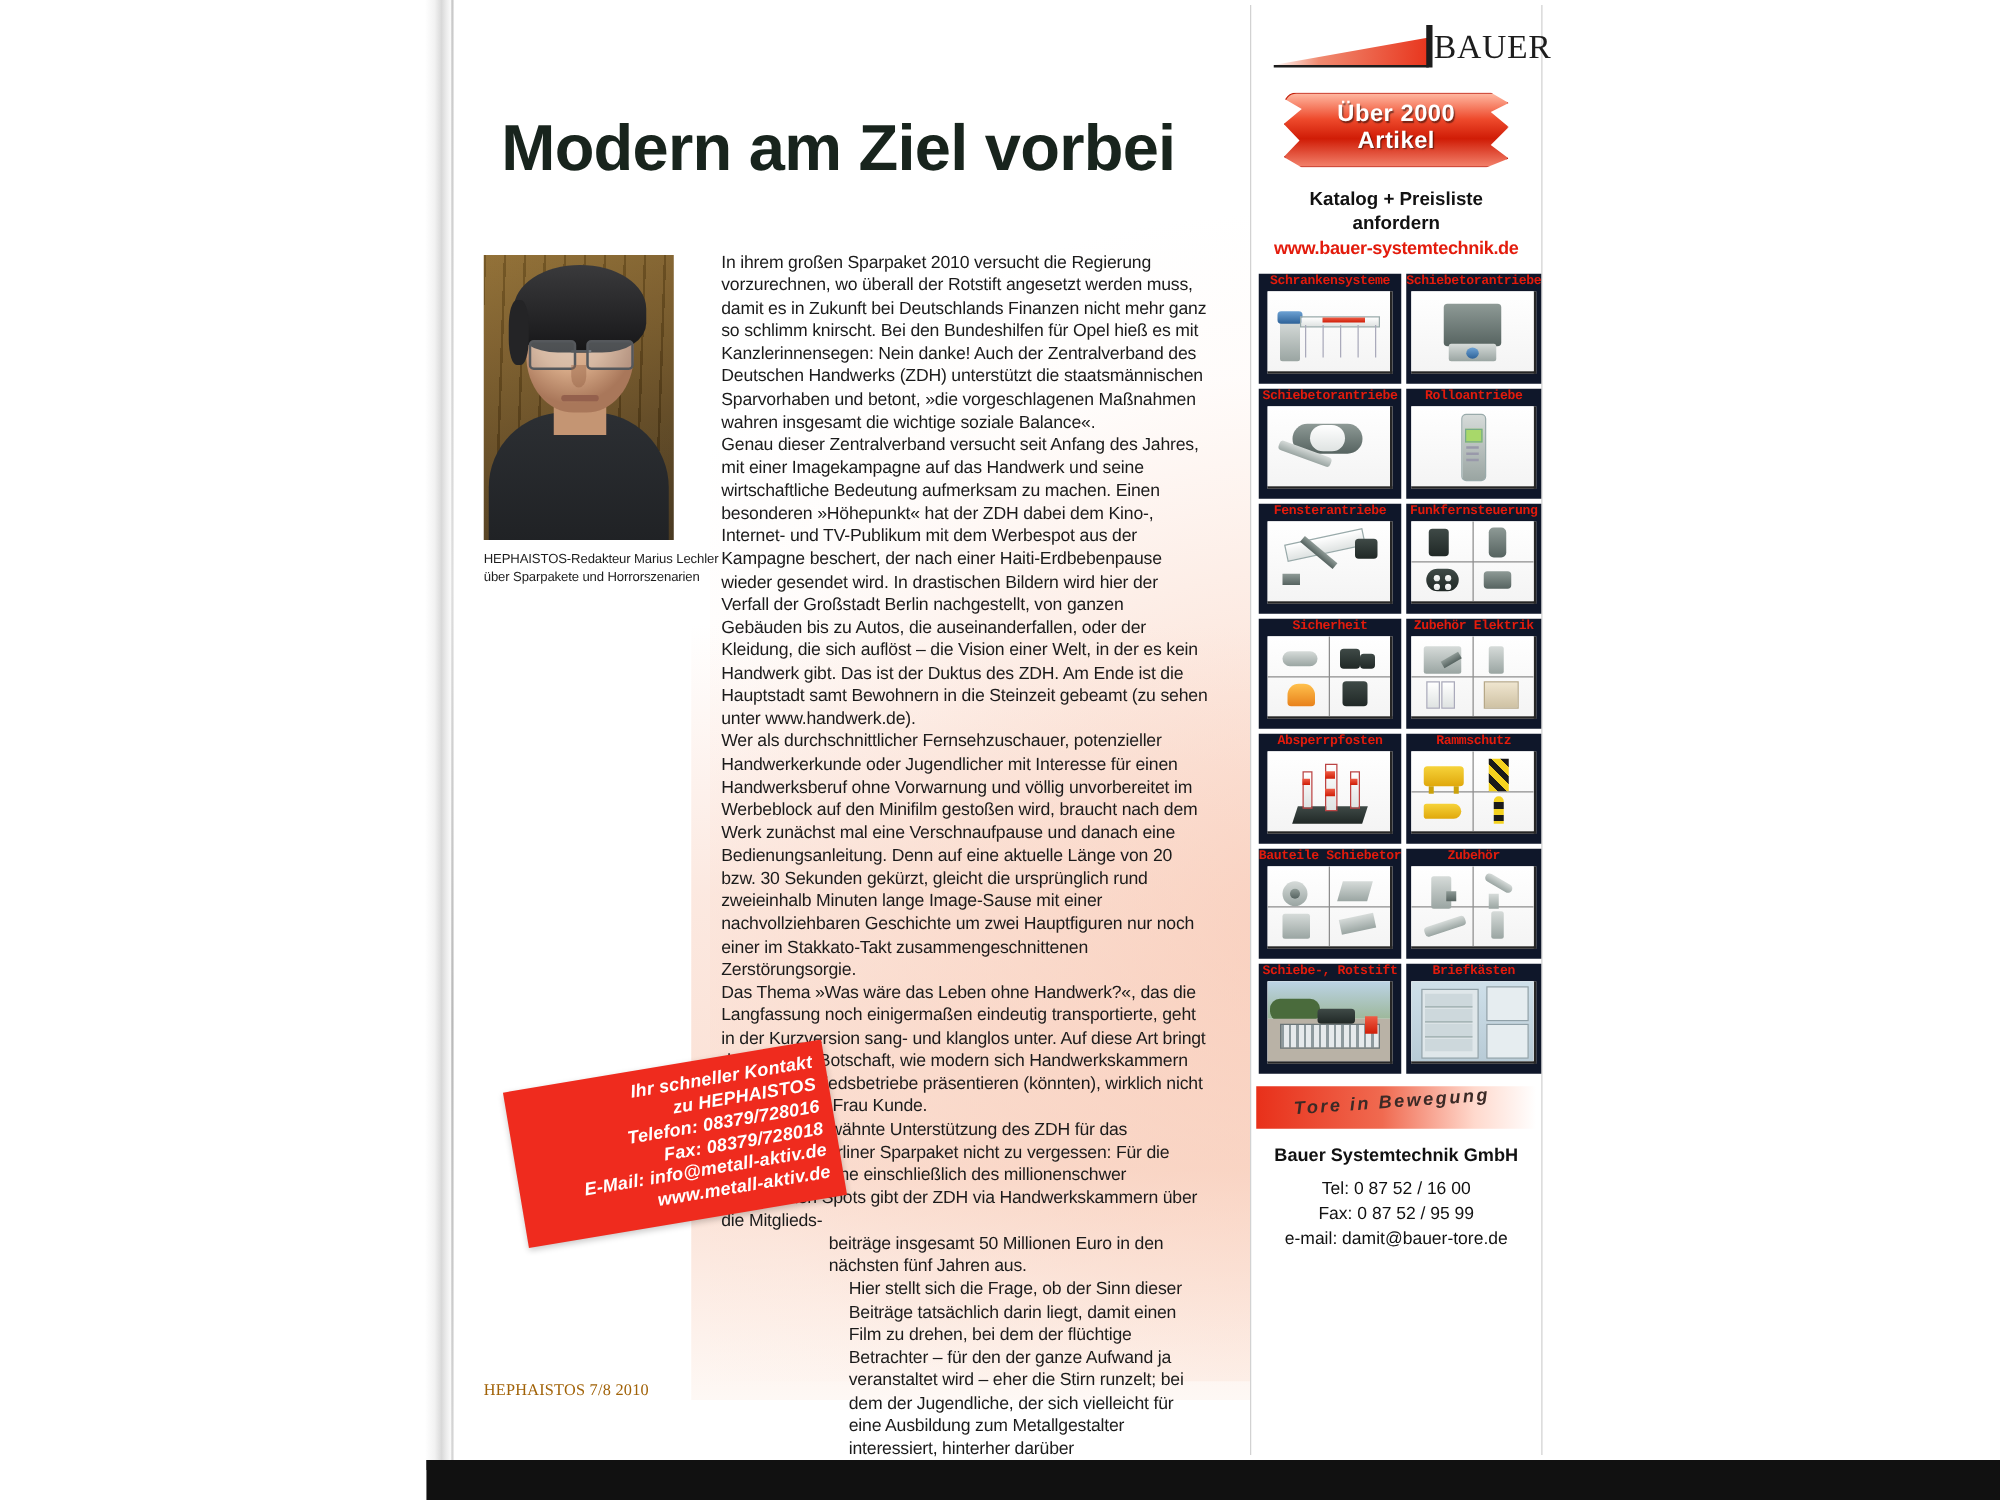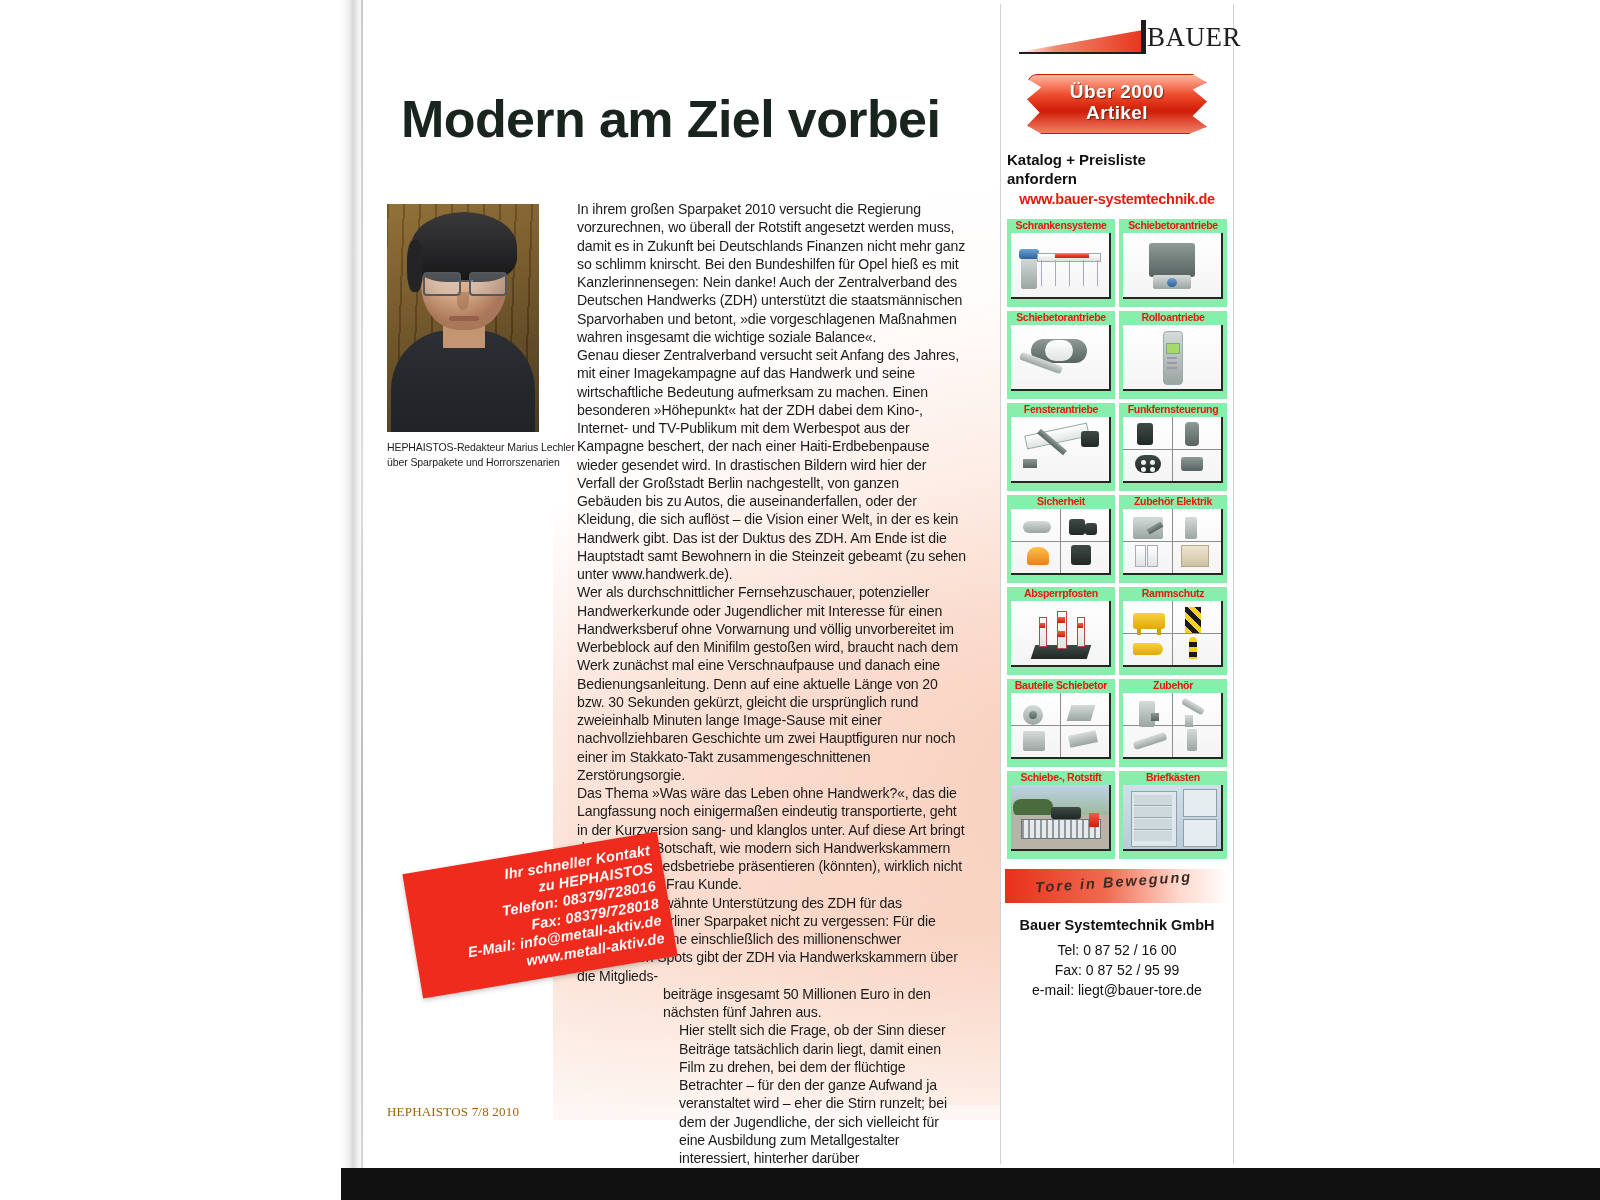--- a/index.html
+++ b/index.html
@@ -101,25 +101,25 @@
   .ad-logo .name{position:absolute;left:146px;top:16px;font-size:27px;color:#1d1d1d;
     font-family:"Liberation Serif",serif;letter-spacing:0.5px;line-height:34px;}
 
   .ribbon{position:relative;margin:6px auto 17px;width:178px;height:58px;
     background:linear-gradient(180deg,#ffb7a0 0%,#ee4a2c 35%,#d01c06 62%,#f2806a 100%);
     border:1px solid #c21d08;border-radius:10px;
     clip-path:polygon(0% 0%, 92% 0%, 100% 14%, 92% 26%, 100% 46%, 92% 70%, 100% 88%, 90% 100%, 8% 100%, 0% 86%, 7% 64%, 0% 42%, 8% 22%, 0% 8%);}
   .ribbon div{text-align:center;color:#ffffff;font-weight:bold;font-size:19px;line-height:1.12;
     text-shadow:1px 1px 1px rgba(0,0,0,0.5);padding-top:6px;letter-spacing:0.4px;}
 
-  .ad-ask{margin:8px 6px 0;color:#111111;font-weight:bold;font-size:15px;line-height:1.24;}
+  .ad-ask{margin:8px 6px 0;text-align:center;color:#111111;font-weight:bold;font-size:15px;line-height:1.24;}
   .ad-url{margin:3px 0 0;text-align:center;color:#e31b0c;font-weight:bold;font-size:14.5px;letter-spacing:-0.3px;}
 
   .grid{margin:12px 6px 0;display:grid;grid-template-columns:1fr 1fr;gap:4px 4px;}
-  .cell{position:relative;height:88px;background:#86efac;}
+  .cell{position:relative;height:88px;background:#0f172a;font-family:Liberation Mono, monospace;}
   .cell .lbl{text-align:center;color:#e31b0c;font-weight:bold;font-size:10.5px;line-height:12px;
     letter-spacing:-0.3px;white-space:nowrap;overflow:hidden;}
   .cell .pic{position:relative;margin:2px auto 0;width:98px;height:64px;
     border-right:2px solid #262626;border-bottom:2px solid #262626;background:#fdfdfd;overflow:hidden;}
   .cell .pic:before{content:"";position:absolute;inset:0;
     background:linear-gradient(180deg,#ffffff 0%,#f4f4f4 100%);}
 
   
   .sh{position:absolute;}
   .g1{background:linear-gradient(180deg,#8e9a96,#566360);}
@@ -403,21 +403,21 @@
       </div>
 
       <div class="ad-motto">
         <span>Tore in Bewegung</span>
       </div>
 
       <div class="ad-company">Bauer Systemtechnik GmbH</div>
       <div class="ad-contact">
         <div>Tel: 0 87 52 / 16 00</div>
         <div>Fax: 0 87 52 / 95 99</div>
-        <div>e-mail: liegt@bauer-tore.de</div>
+        <div>e-mail: damit@bauer-tore.de</div>
       </div>
 
     </div>
 
   </div>
 
   <div class="scan-bottom"></div>
   <div class="scan-bottom-b"></div>
 </div>
 

